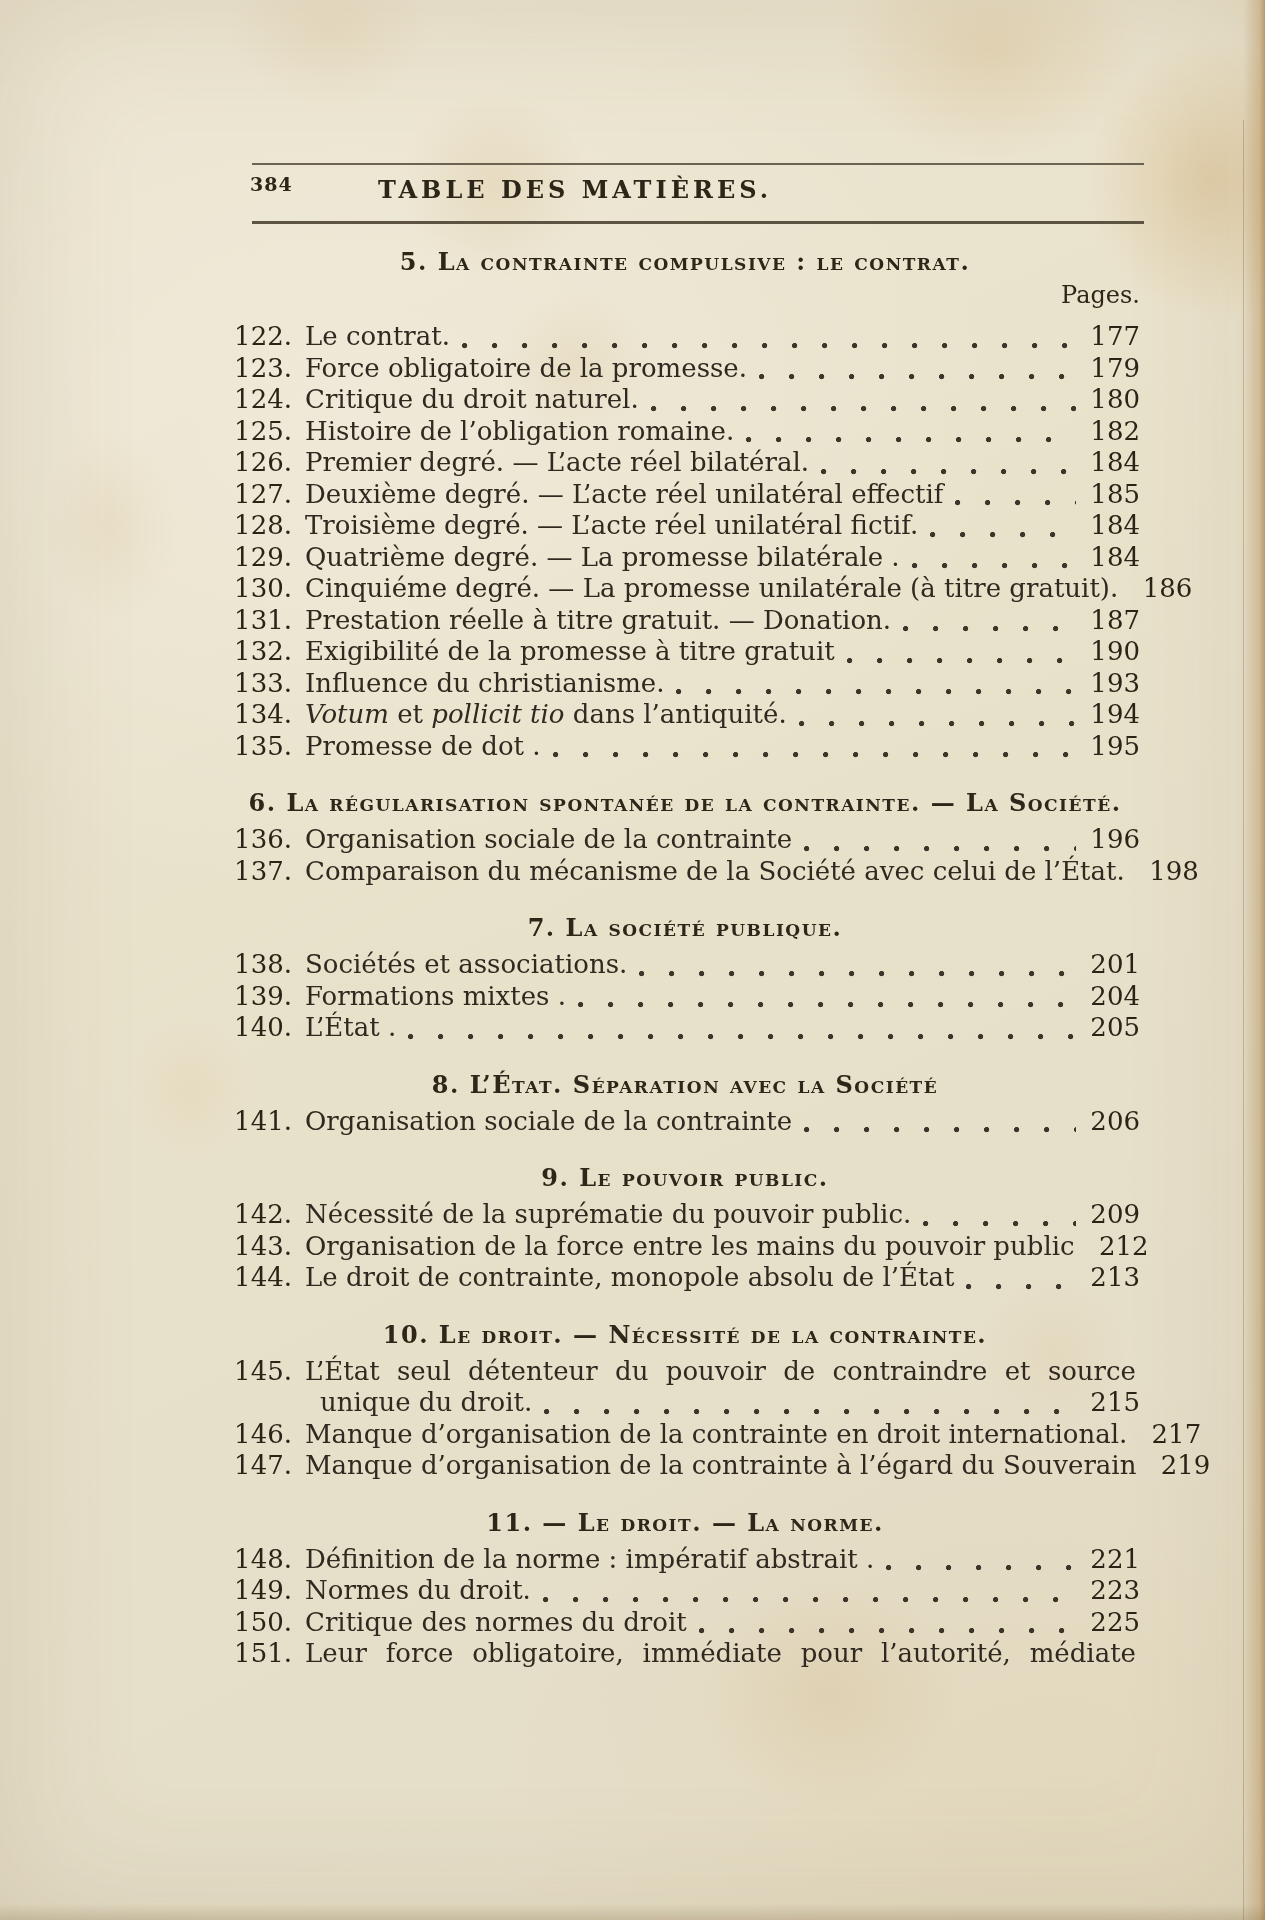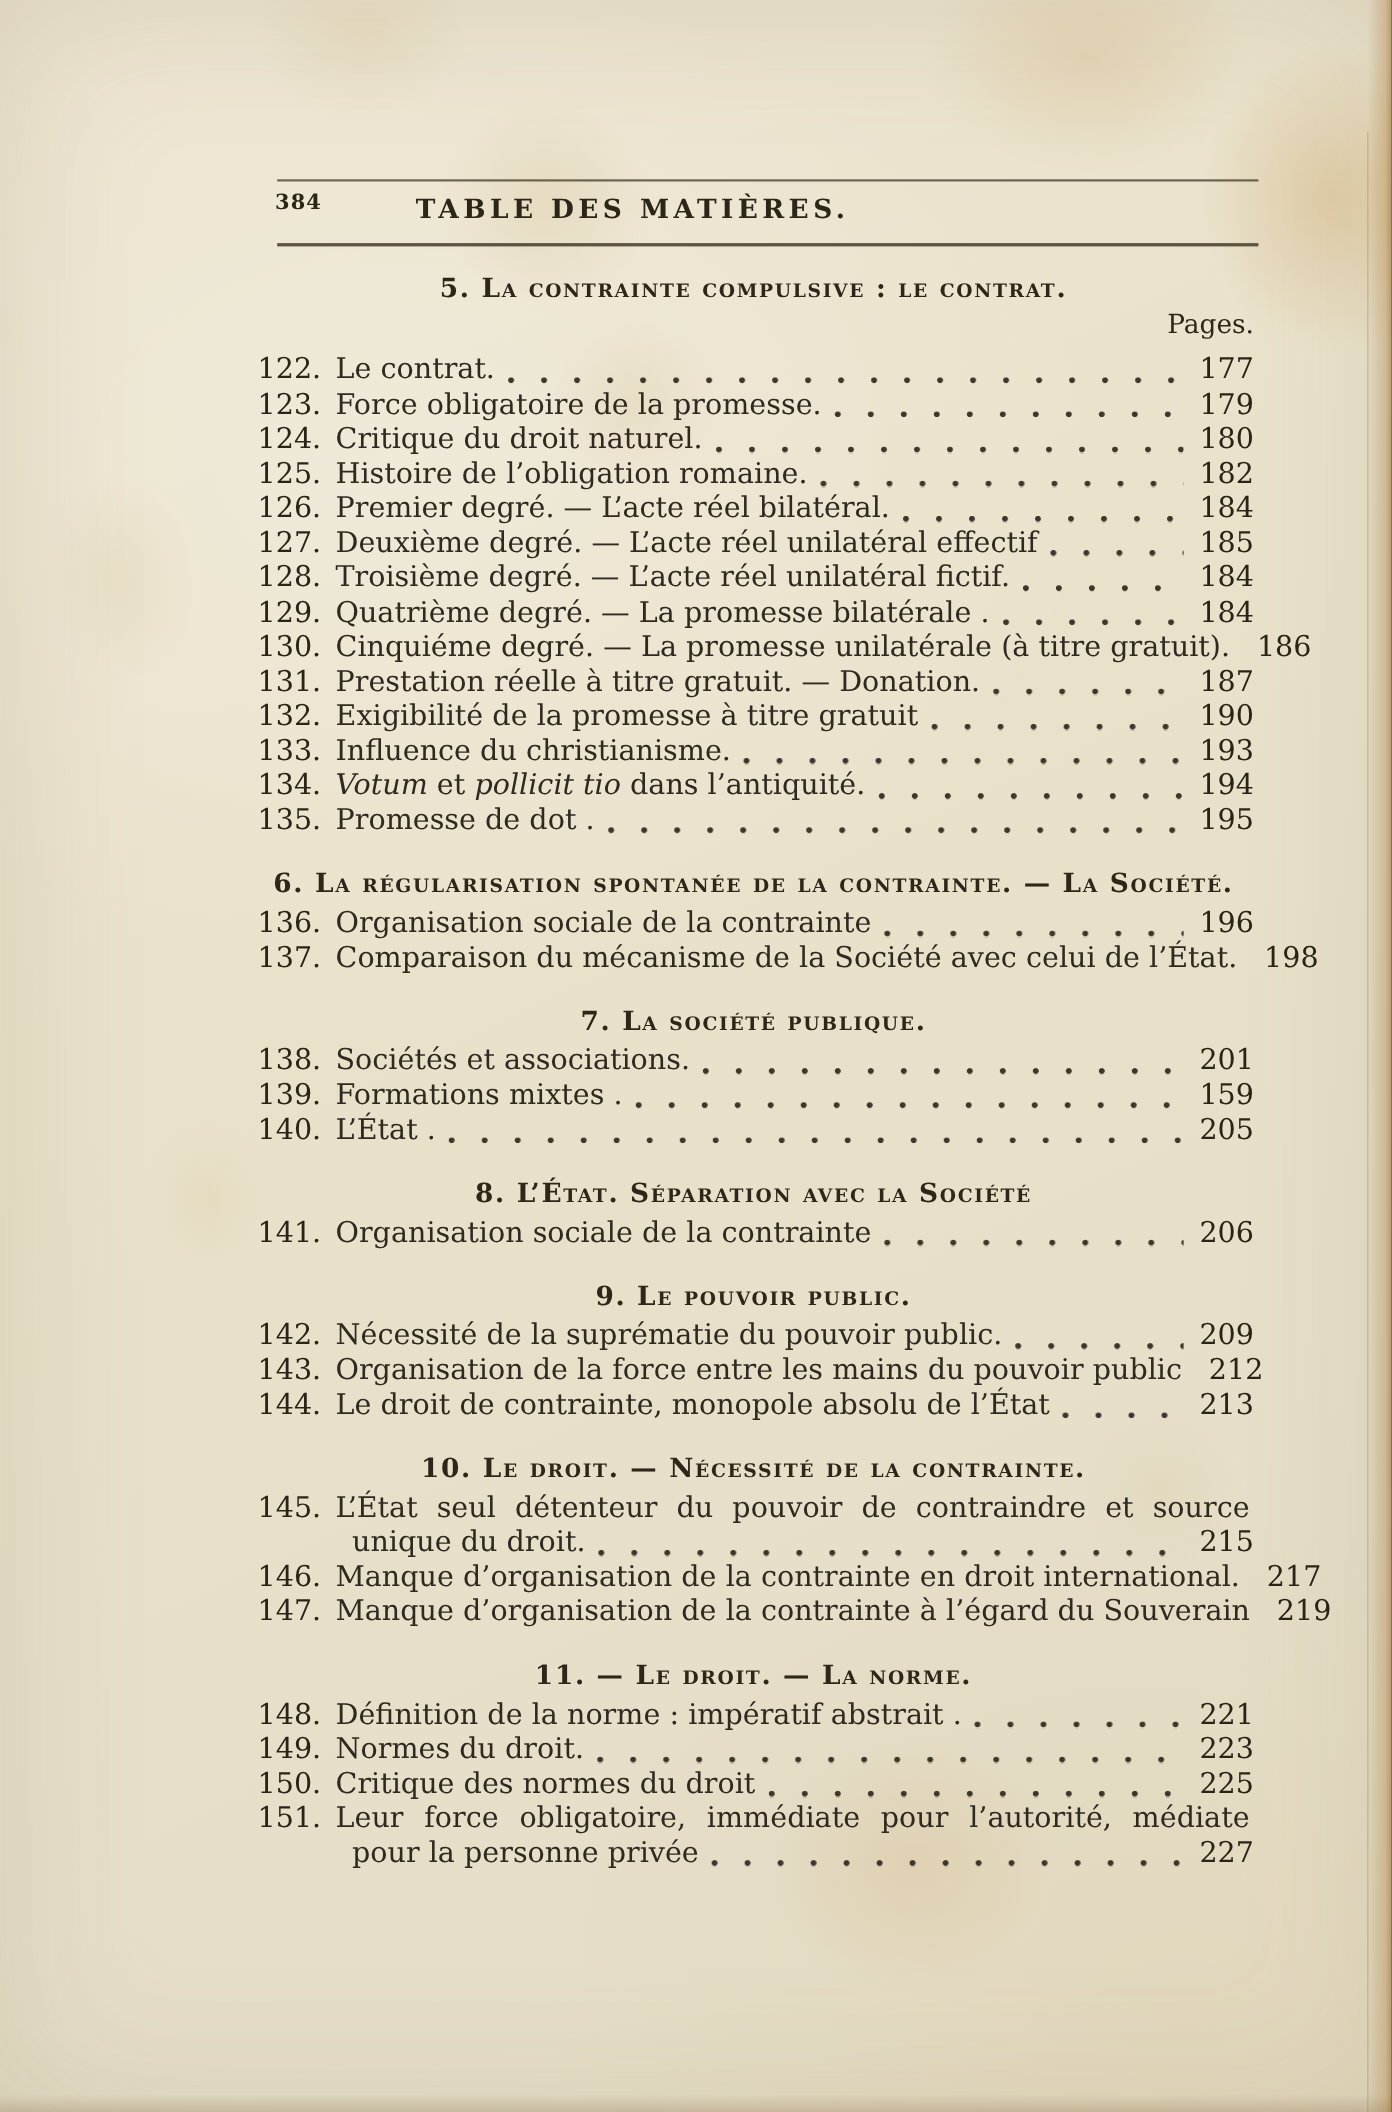--- a/index.html
+++ b/index.html
@@ -190,21 +190,21 @@
         <div class="toc-row">
           <span class="num">138.</span>
           <span class="title">Sociétés et associations.</span>
           <span class="leader"></span>
           <span class="pg">201</span>
         </div>
         <div class="toc-row">
           <span class="num">139.</span>
           <span class="title">Formations mixtes .</span>
           <span class="leader"></span>
-          <span class="pg">159</span>
+          <span class="pg">204</span>
         </div>
         <div class="toc-row">
           <span class="num">140.</span>
           <span class="title">L’État .</span>
           <span class="leader"></span>
           <span class="pg">205</span>
         </div>
         <h2 class="section-heading">8. L’État. Séparation avec la Société</h2>
         <div class="toc-row">
           <span class="num">141.</span>
@@ -269,25 +269,19 @@
         </div>
         <div class="toc-row">
           <span class="num">150.</span>
           <span class="title">Critique des normes du droit</span>
           <span class="leader"></span>
           <span class="pg">225</span>
         </div>
         <div class="toc-row">
           <span class="num">151.</span>
           <span class="title justify">Leur force obligatoire, immédiate pour l’autorité, médiate</span>
-        </div>
-        <div class="toc-row">
-          <span class="num"></span>
-          <span class="title cont">pour la personne privée</span>
-          <span class="leader"></span>
-          <span class="pg">227</span>
         </div>
       </main>
   </div>
 
   <div class="page-edge"></div>
   <div class="bottom-edge"></div>
 </div>
 
 </body></html>

